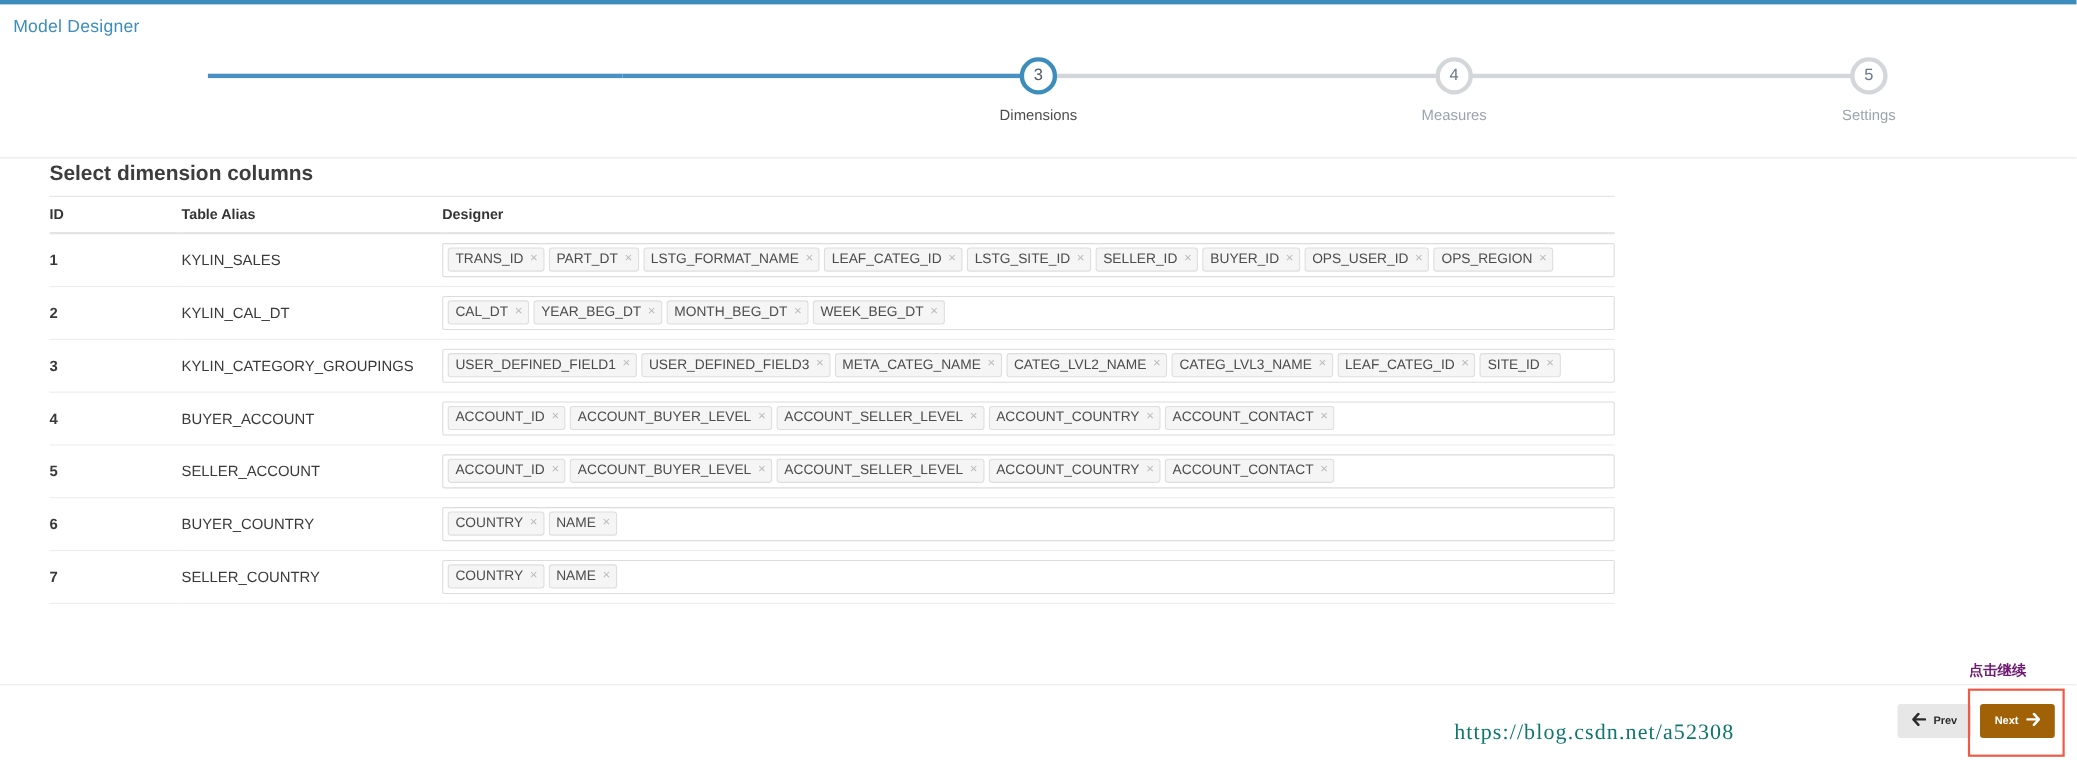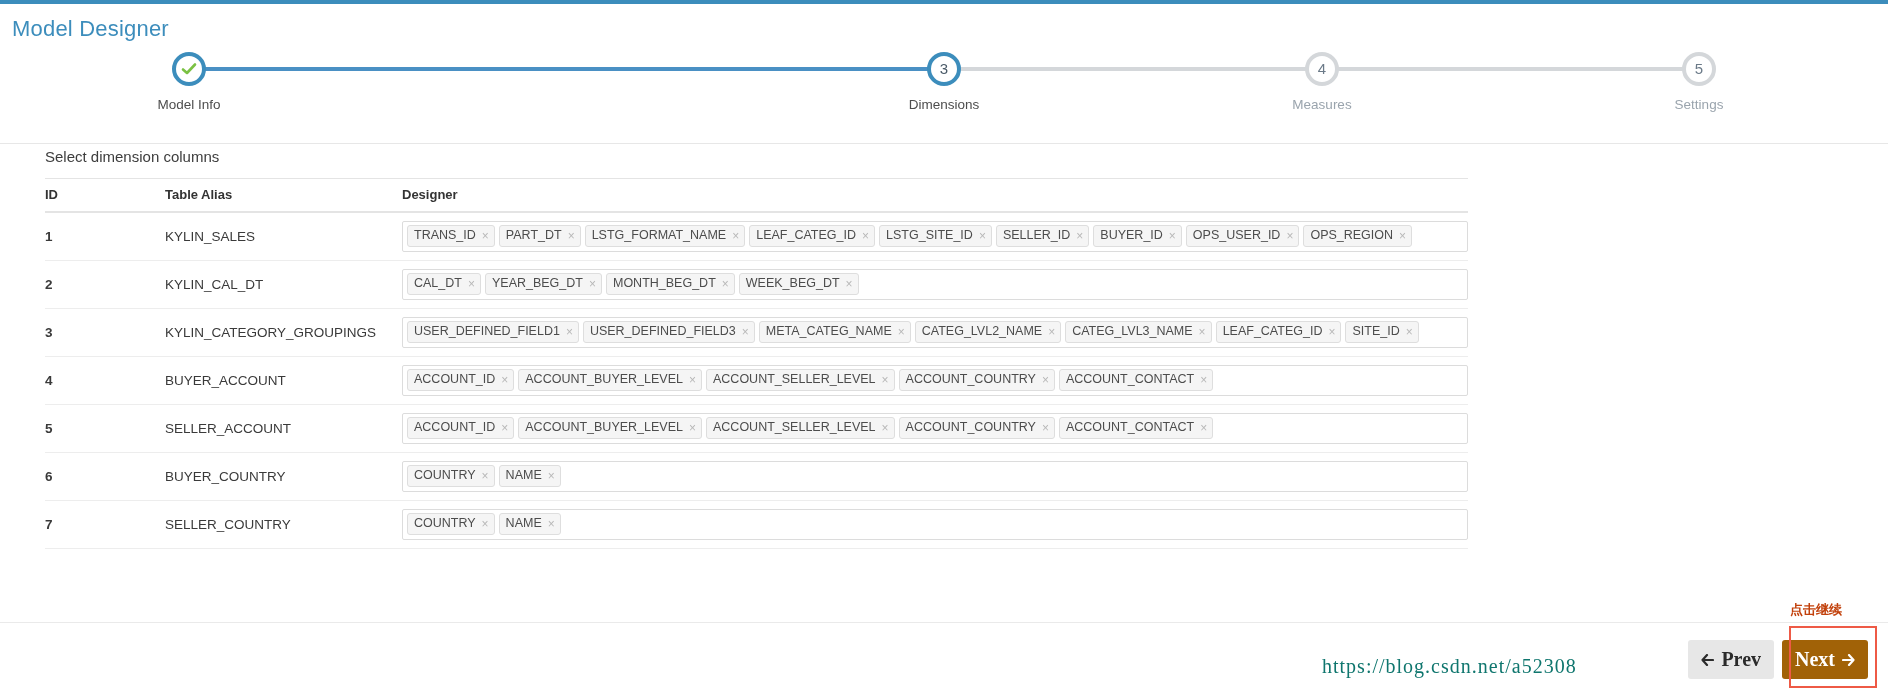--- a/index.html
+++ b/index.html
@@ -17,21 +17,21 @@
   }
 
   
   .top-rule {
     position: absolute; left: 0; top: 0;
     width: 1888px; height: 4px;
     background: #3c8dbc;
   }
   .page-title {
     position: absolute; left: 12px; top: 16px;
-    font-size: 22px; color: #3c8dbc;
+    font-size: 16px; color: #3c8dbc;
     font-weight: 400; letter-spacing: .2px;
     white-space: nowrap;
   }
   .header-sep {
     position: absolute; left: 0; top: 143px;
     width: 1888px; height: 1px; background: #e7e7e7;
   }
 
   
   .stepper {
@@ -60,21 +60,21 @@
 
   .bar {
     position: absolute; top: 15px; height: 4px; z-index: 1;
     background: #d4d7da;
   }
   .bar.filled { background: #4a90c4; }
 
   
   .section-title {
     position: absolute; left: 45px; top: 148px;
-    font-size: 15px; color: #3d3d3d; font-weight: 400;
+    font-size: 19px; color: #3d3d3d; font-weight: 700;
   }
 
   
   .tbl {
     position: absolute; left: 45px; top: 178px;
     width: 1423px;
     border-collapse: collapse;
     table-layout: fixed;
   }
   .tbl th {
@@ -101,21 +101,21 @@
   .tagbox {
     border: 1px solid #dcdcdc;
     background: #fff;
     min-height: 31px;
     padding: 3px 4px 4px 4px;
     border-radius: 2px;
     display: flex; flex-wrap: wrap; gap: 4px;
     align-items: center;
   }
   .tag {
-    display: inline-flex; align-items: center;
+    display: inline-flex; 
     background: #f5f5f5;
     border: 1px solid #dedede;
     border-radius: 3px;
     padding: 2px 5px 3px 6px;
     font-size: 12.5px;
     color: #4c4c4c;
     line-height: 15px;
     white-space: nowrap;
   }
   .tag .x {
@@ -127,37 +127,37 @@
   .footer-sep {
     position: absolute; left: 0; top: 622px;
     width: 1888px; height: 1px; background: #eaeaea;
   }
   .btn-row {
     position: absolute; right: 20px; top: 640px;
     display: flex; gap: 8px; align-items: center;
   }
   .btn {
     display: inline-flex; align-items: center; gap: 7px;
-    font-size: 20px; border-radius: 3px;
+    font-size: 10px; border-radius: 3px;
     padding: 8px 13px; border: none; cursor: pointer;
-    font-family: Liberation Serif, serif;
+    font-family: Liberation Sans, sans-serif;
   }
   .btn-prev { background: #e7e7e7; color: #2b2b2b; font-weight: bold; }
   .btn-next { background: #a16207; color: #fff; font-weight: bold; }
 
   
   .anno-box {
     position: absolute; left: 1789px; top: 626px;
     width: 88px; height: 62px;
     border: 2px solid #ee5a46;
     pointer-events: none;
   }
   .anno-text {
     position: absolute; left: 1790px; top: 601px;
-    color: #c2410c; font-size: 13px; font-weight: bold;
+    color: #701a75; font-size: 13px; font-weight: bold;
     white-space: nowrap;
   }
 
   
   .watermark {
     position: absolute; left: 1322px; top: 655px;
     font-family: "Liberation Serif", serif;
     font-size: 20px; color: #0f766e;
     white-space: nowrap; letter-spacing: 1px;
     pointer-events: none;
@@ -172,28 +172,20 @@
 
   <div class="page-title">Model Designer</div>
 
   <div class="header-sep"></div>
 
   <div class="stepper" id="stepper">
       <div class="bar filled" style="left: 189px; width: 377px;"></div>
       <div class="bar filled" style="left: 566px; width: 378px;"></div>
       <div class="bar" style="left: 944px; width: 378px;"></div>
       <div class="bar" style="left: 1322px; width: 377px;"></div>
-      <div class="step done" style="left: 189px;">
-        <div class="bubble">
-          <svg width="18" height="18" viewBox="0 0 18 18">
-            <path d="M3 9.5 L7 13 L15 4.5" stroke="#7ac143" stroke-width="2.6" fill="none" stroke-linecap="round" stroke-linejoin="round"></path>
-          </svg>
-        </div>
-        <div class="label">Model Info</div>
-      </div>
       <div class="step active" style="left: 944px;">
         <div class="bubble">3</div>
         <div class="label">Dimensions</div>
       </div>
       <div class="step todo" style="left: 1322px;">
         <div class="bubble">4</div>
         <div class="label">Measures</div>
       </div>
       <div class="step todo" style="left: 1699px;">
         <div class="bubble">5</div>

